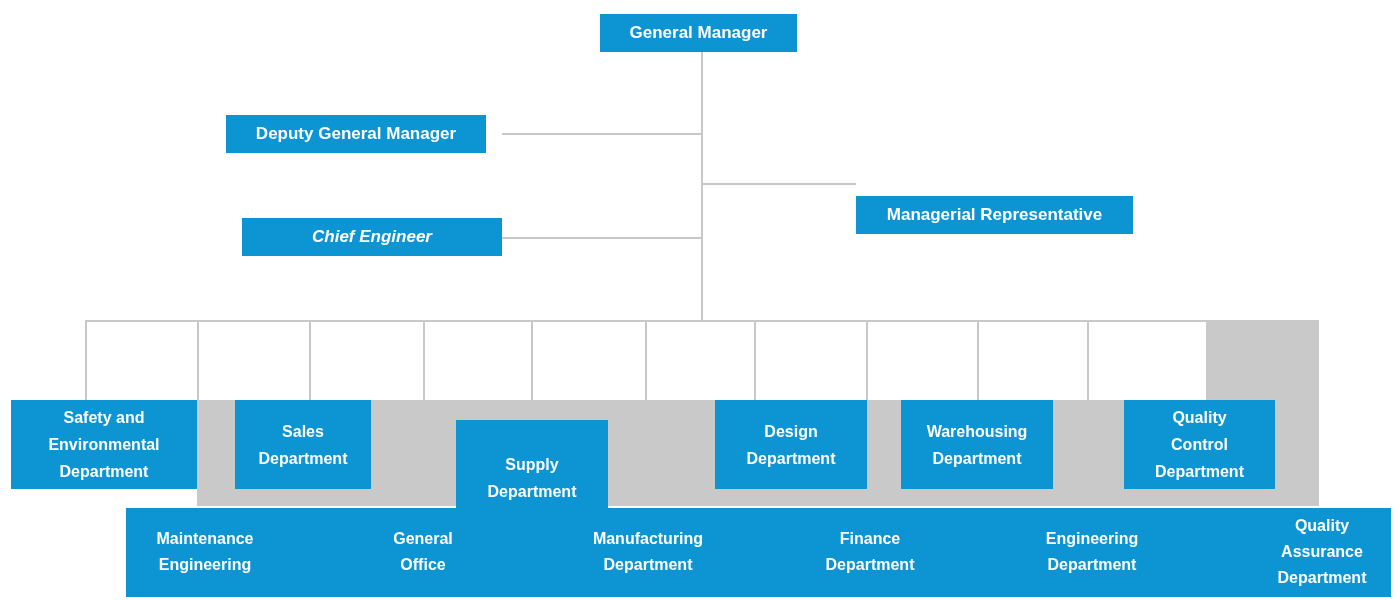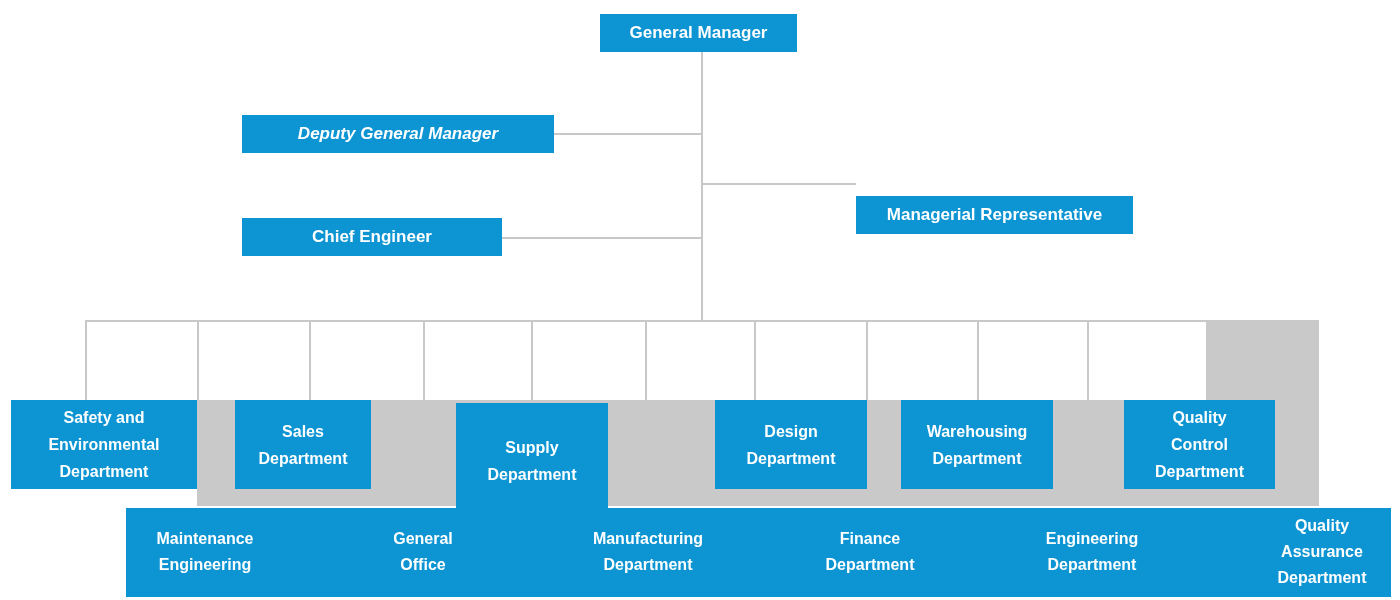--- a/index.html
+++ b/index.html
@@ -41,30 +41,30 @@
   <div class="line" style="left:645px; top:320px; width:1.5px; height:80px;"></div>
   <div class="line" style="left:754px; top:320px; width:1.5px; height:80px;"></div>
   <div class="line" style="left:866px; top:320px; width:1.5px; height:80px;"></div>
   <div class="line" style="left:977px; top:320px; width:1.5px; height:80px;"></div>
   <div class="line" style="left:1087px; top:320px; width:1.5px; height:80px;"></div>
 
   <div class="grayshape" style="left:1206px; top:320px; width:113px; height:186px;"></div>
   <div class="grayshape" style="left:197px; top:400px; width:1122px; height:106px;"></div>
 
   <div class="node exec" style="left:600px; top:14px; width:197px; height:38px;">General Manager</div>
-  <div class="node exec" style="left:242px; top:115px; width:312px; height:38px;font-style:italic;">Deputy General Manager</div>
+  <div class="node exec" style="left:226px; top:115px; width:260px; height:38px;">Deputy General Manager</div>
   <div class="node exec" style="left:856px; top:164px; width:277px; height:38px;margin-top:32px;">Managerial Representative</div>
-  <div class="node exec" style="left:242px; top:218px; width:260px; height:38px;">Chief Engineer</div>
+  <div class="node exec" style="left:242px; top:218px; width:260px; height:38px;font-style:italic;">Chief Engineer</div>
 
   <div class="node dept" style="left:11px; top:400px; width:186px; height:89px;">Safety and
 Environmental
 Department</div>
   <div class="node dept" style="left:235px; top:400px; width:136px; height:89px;">Sales
 Department</div>
-  <div class="node dept" style="left:456px; top:403px; width:152px; height:115px;">Supply
+  <div class="node dept" style="left:456px; top:420px; width:152px; height:115px;">Supply
 Department</div>
   <div class="node dept" style="left:679px; top:400px; width:152px; height:89px;margin-left:36px;">Design
 Department</div>
   <div class="node dept" style="left:901px; top:400px; width:152px; height:89px;">Warehousing
 Department</div>
   <div class="node dept" style="left:1124px; top:400px; width:151px; height:89px;">Quality
 Control
 Department</div>
 
   <div class="node" style="left:126px; top:508px; width:1265px; height:89px;">

